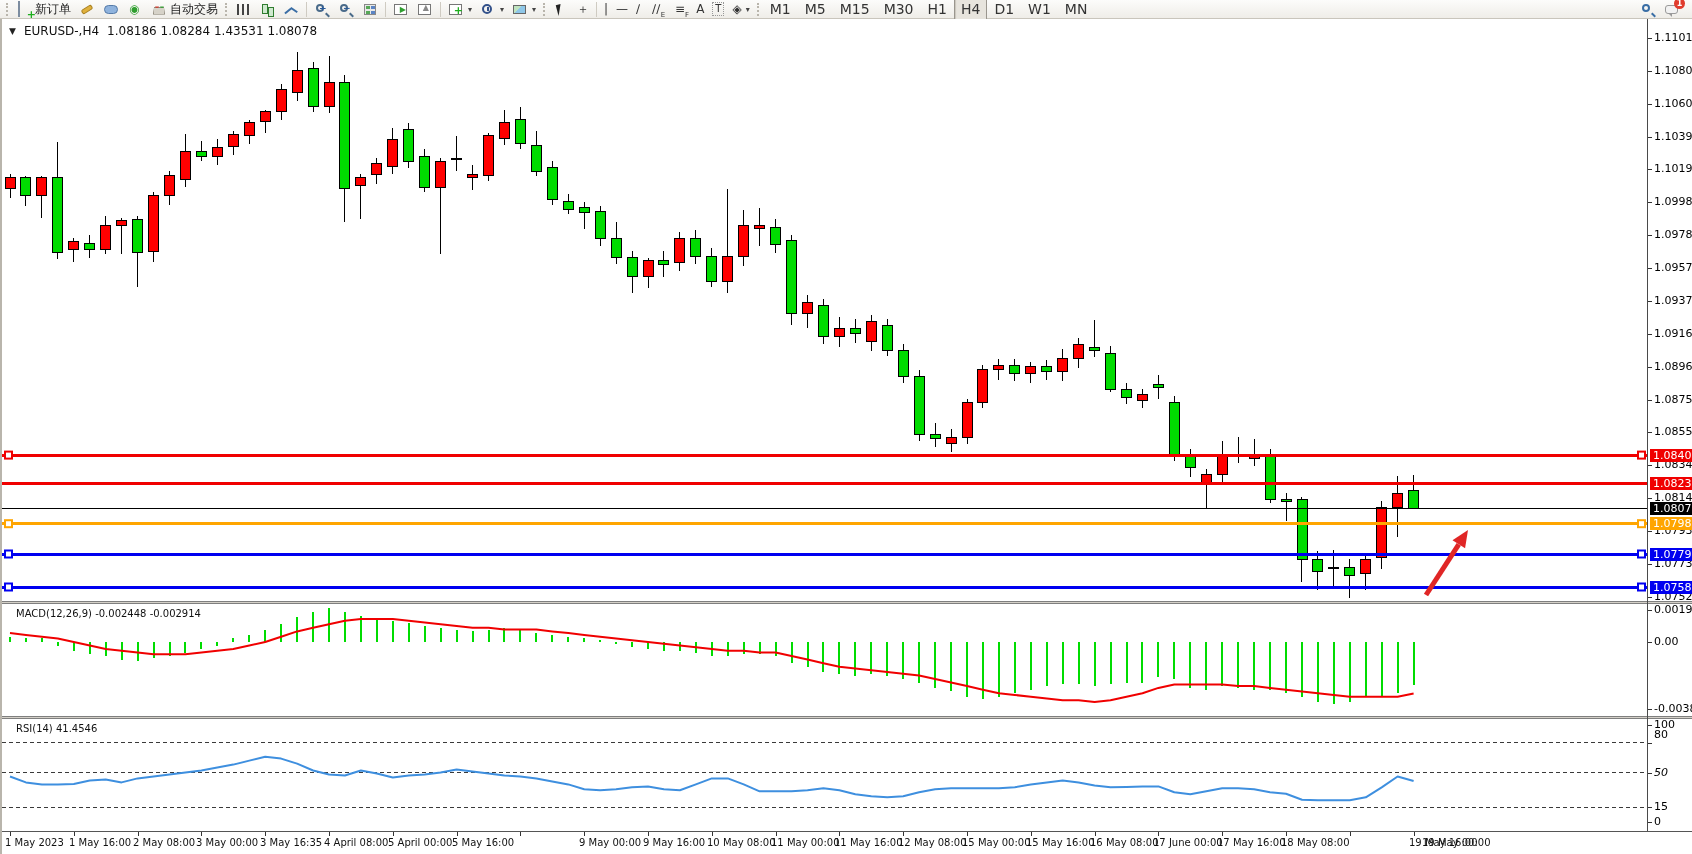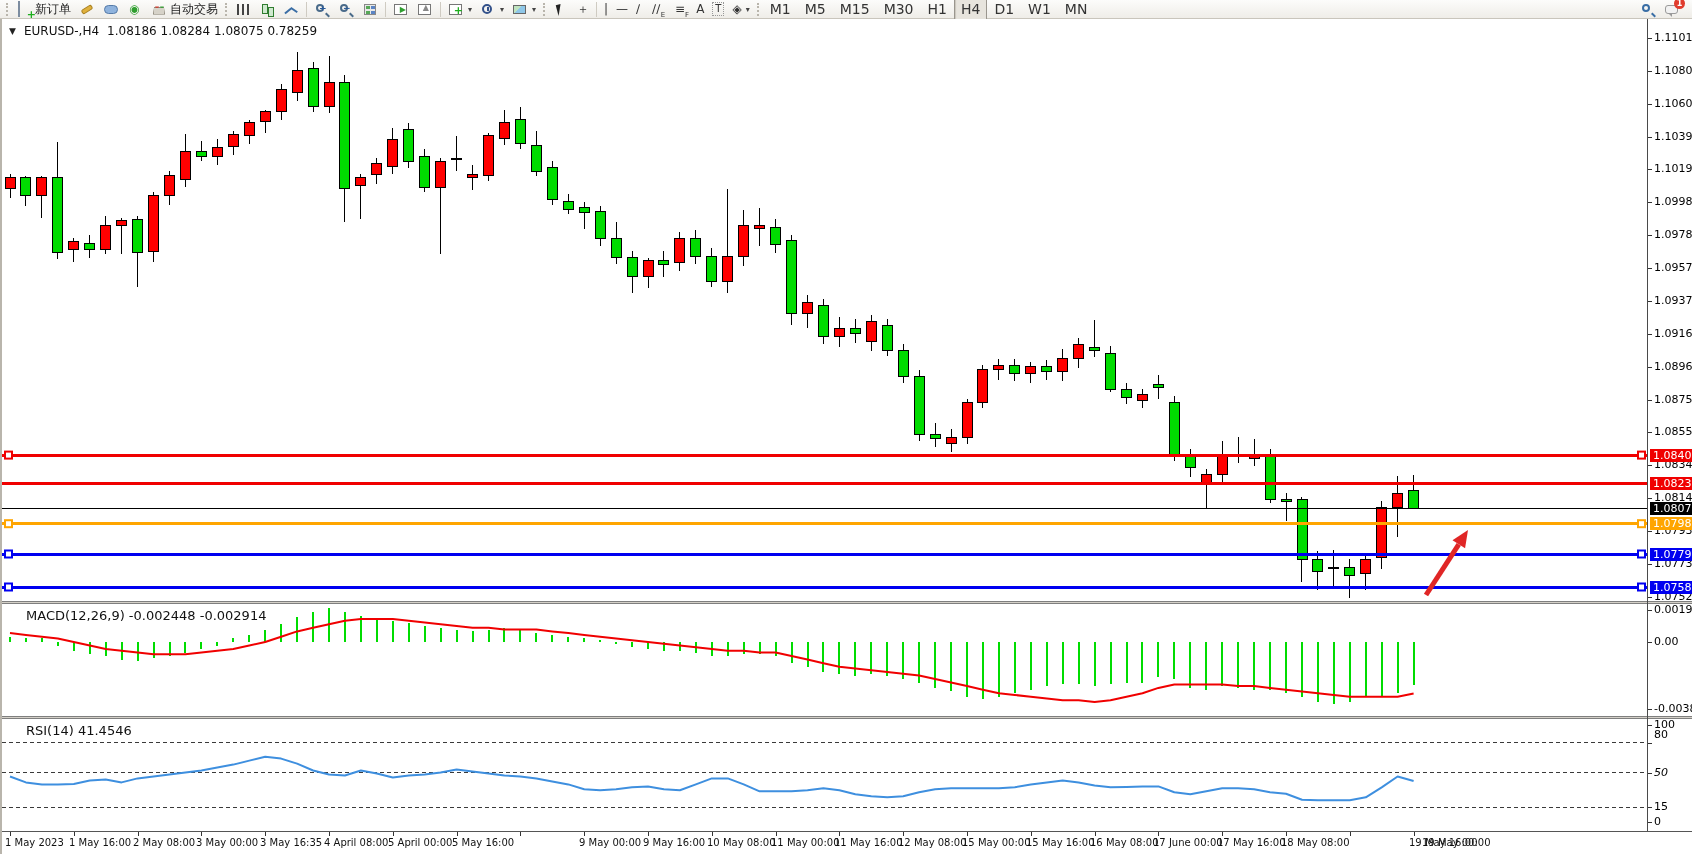--- a/index.html
+++ b/index.html
@@ -67,21 +67,21 @@
   #main-svg { top:0; height:582px; width:1645px; }
   #macd-svg { top:585px; height:112px; width:1645px; }
   #rsi-svg  { top:700px; height:112px; width:1645px; }
   .splitter { position:absolute; left:0; width:1690px; height:3px; background:#d4d0c8;
     border-top:1px solid #7f7f7f; border-bottom:1px solid #7f7f7f; }
   #split1 { top:582px; } #split2 { top:697px; }
   .vaxis-line { position:absolute; top:0; left:1645px; width:1px; height:812px; background:#4a4a4a; }
 
   .chart-title { position:absolute; left:7px; top:5px; font-size:12px; color:#111; display:flex; gap:8px; align-items:center; }
   .chart-title .dd { font-size:9px; color:#222; }
-  .pane-label { position:absolute; left:24px; font-size:13px; color:#111; }
+  .pane-label { position:absolute; left:14px; font-size:10px; color:#111; }
   #macd-label { top:589px; }
   #rsi-label  { top:704px; }
 
   .axis { position:absolute; left:1646px; width:46px; background:#fff; font-size:11px; color:#000; }
   #price-axis { top:0; height:582px; }
   #macd-axis  { top:585px; height:112px; }
   #rsi-axis   { top:700px; height:112px; }
   .tick-label { position:absolute; left:6px; height:12px; line-height:12px; white-space:nowrap; }
   .tick-dash  { position:absolute; left:0; width:4px; height:1px; background:#333; }
   .price-badge { position:absolute; left:2px; width:44px; height:13px; line-height:13px; color:#fff;
@@ -441,21 +441,21 @@
       <rect x="1636" y="531.5" width="7" height="7" fill="#fff" stroke="#0000f0" stroke-width="2"></rect>
       <line x1="0" y1="568.0" x2="1645" y2="568.0" stroke="#0000f0" stroke-width="3" shape-rendering="crispEdges"></line>
       <rect x="3" y="564.5" width="7" height="7" fill="#fff" stroke="#0000f0" stroke-width="2"></rect>
       <rect x="1636" y="564.5" width="7" height="7" fill="#fff" stroke="#0000f0" stroke-width="2"></rect>
       <line x1="1424" y1="576" x2="1456.7738384414376" y2="525.2785833644416" stroke="#e02626" stroke-width="5"></line>
       <polygon points="1466,511 1463.073213455162,529.348948757925 1450.4744634277133,521.2082179709582" fill="#e02626"></polygon>
     </svg>
   <div class="chart-title">
     <span class="dd">▼</span>
     <span style="font-weight:normal;">EURUSD-,H4</span>
-    <span>1.08186 1.08284 1.08075 0.78259</span>
+    <span>1.08186 1.08284 1.43531 1.08078</span>
   </div>
 
   <div id="split1" class="splitter"></div>
   <svg id="macd-svg" class="pane-svg" xmlns="http://www.w3.org/2000/svg" viewBox="0 0 1645 112">
       <line x1="8" y1="38.0" x2="8" y2="32.7" stroke="#00dc00" stroke-width="2" shape-rendering="crispEdges"></line>
       <line x1="23.95" y1="38.0" x2="23.95" y2="34.4" stroke="#00dc00" stroke-width="2" shape-rendering="crispEdges"></line>
       <line x1="39.9" y1="38.0" x2="39.9" y2="34.4" stroke="#00dc00" stroke-width="2" shape-rendering="crispEdges"></line>
       <line x1="55.849999999999994" y1="38.0" x2="55.849999999999994" y2="41.5" stroke="#00dc00" stroke-width="2" shape-rendering="crispEdges"></line>
       <line x1="71.8" y1="38.0" x2="71.8" y2="46.8" stroke="#00dc00" stroke-width="2" shape-rendering="crispEdges"></line>
       <line x1="87.75" y1="38.0" x2="87.75" y2="50.3" stroke="#00dc00" stroke-width="2" shape-rendering="crispEdges"></line>

